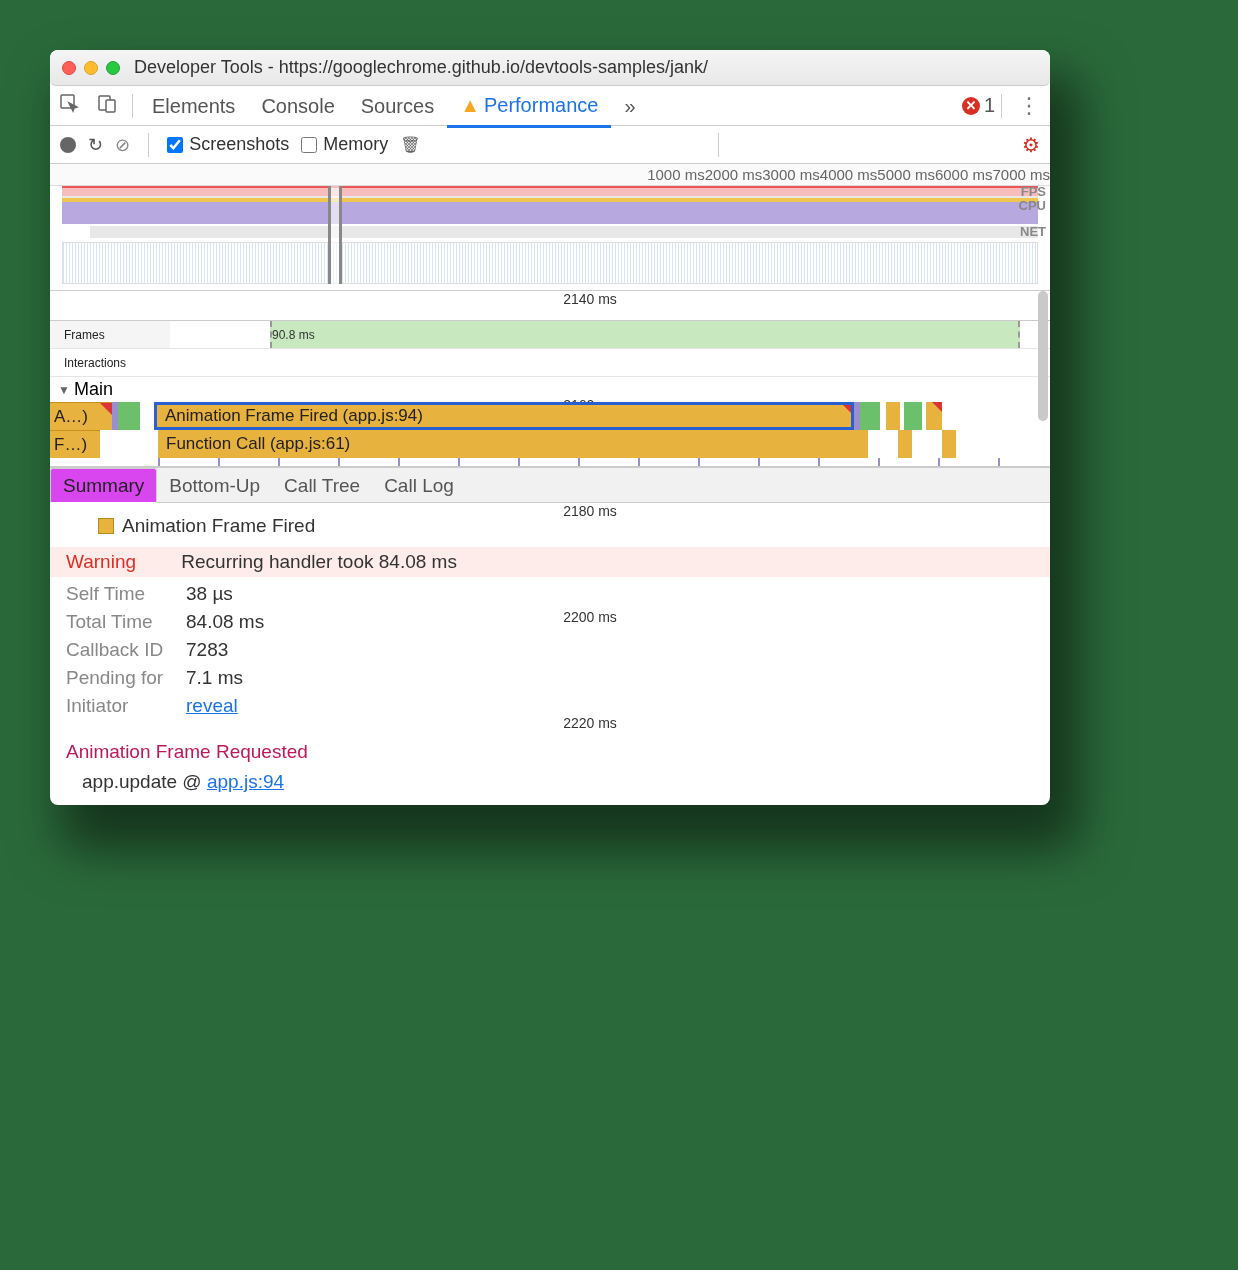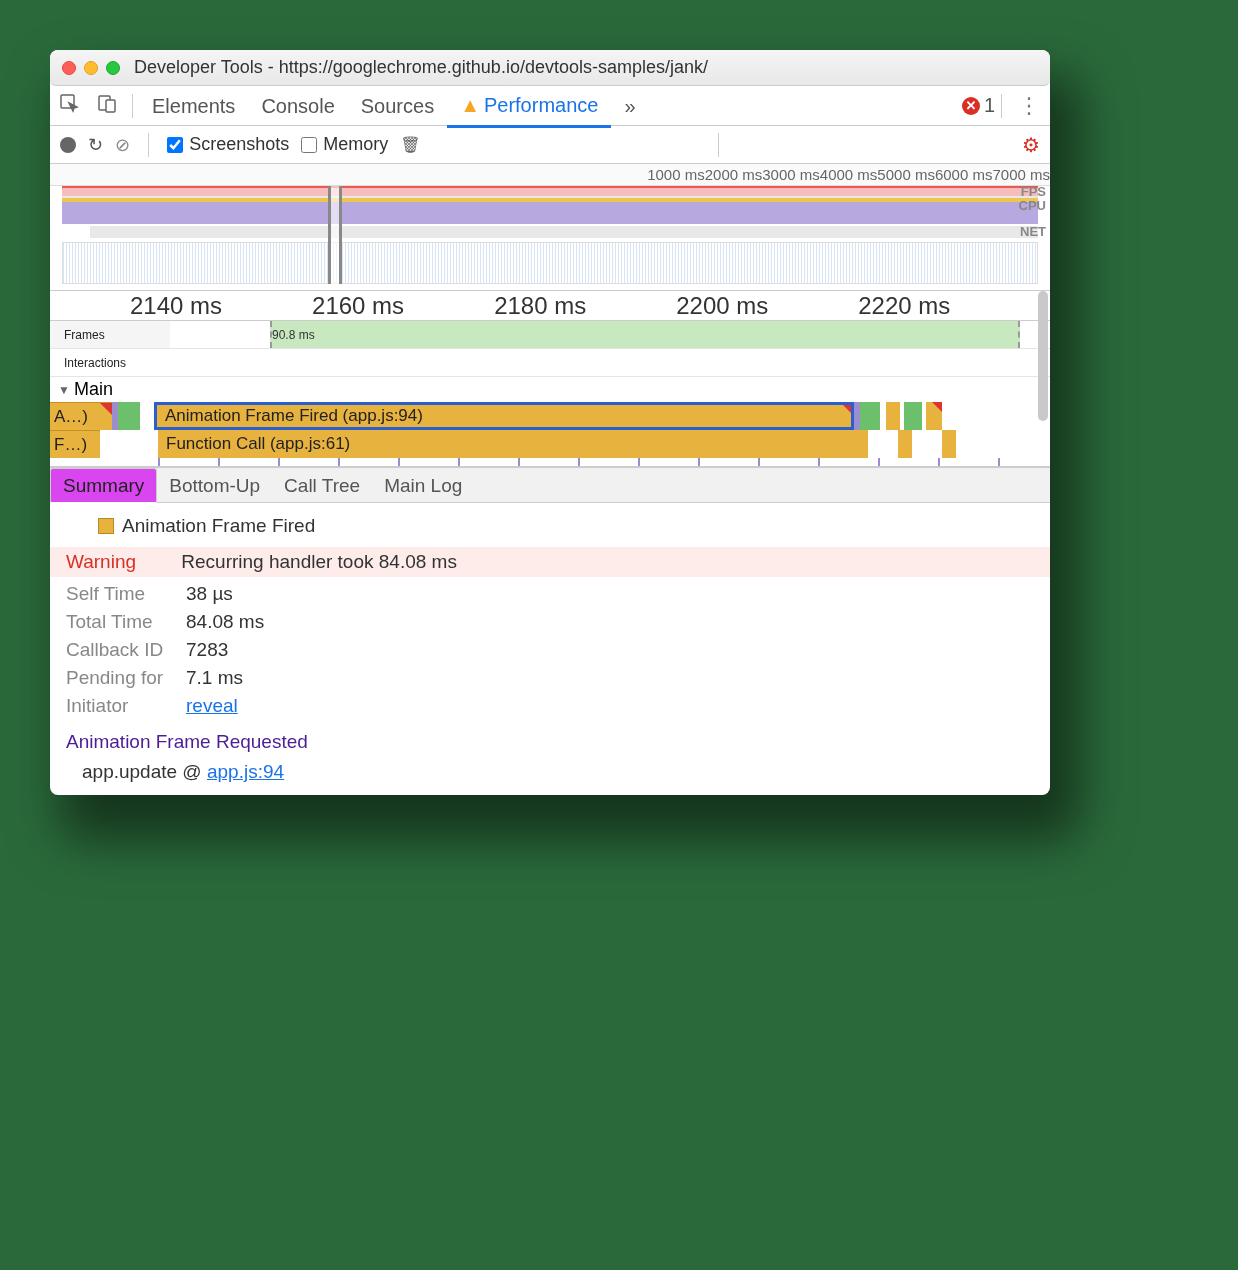--- a/index.html
+++ b/index.html
@@ -31,21 +31,21 @@
   .ov-ruler{display:flex;justify-content:flex-end;font-size:15px;color:#666;height:22px;align-items:center;background:#fafafa;border-bottom:1px solid#ddd;}
   .ov-fps{height:10px;background:#f7bdbd;margin:0 12px 0 12px;border-top:2px solid#e55;}
   .ov-cpu{height:28px;background:#e8e8e8;margin:0 12px;position:relative;overflow:hidden;}
   .ov-cpu .layer{position:absolute;left:0;right:0;bottom:0;}
   .ov-cpu .y{height:26px;background:#efc550;}
   .ov-cpu .p{height:22px;background:#b8a8e0;}
   .ov-net{height:12px;background:#e8e8e8;margin:2px 12px 0;}
   .ov-label{position:absolute;right:4px;font-size:13px;color:#888;font-weight:bold;}
   .ov-film{height:42px;margin:4px 12px 6px;background:repeating-linear-gradient(90deg,#d8e4f5 0 1px,transparent 1px 3px);border:1px solid#ddd;}
   .ov-handle{position:absolute;top:22px;bottom:6px;left:278px;width:14px;background:rgba(255,255,255,0.6);border-left:3px solid#888;border-right:3px solid#888;}
-  .detail-ruler{display:flex;font-size:24px;color:#333;height:30px;align-items:center;padding-left:80px;gap:90px;border-bottom:1px solid#ccc;}
+  .detail-ruler{display:flex;font-size:14px;color:#333;height:30px;align-items:center;padding-left:80px;gap:90px;border-bottom:1px solid#ccc;flex-direction:column;}
   .track{display:flex;align-items:center;height:28px;font-size:12px;border-bottom:1px solid#e5e5e5;position:relative;}
   .track .label{width:120px;padding-left:14px;background:#f5f5f5;color:#222;height:100%;display:flex;align-items:center;}
   .frames-bar{flex:1;background:#c8e8c0;text-align:left;color:#333;border-left:2px dashed#999;border-right:2px dashed#999;margin:0 30px 0 100px;height:100%;line-height:28px;}
   .main-rows{position:relative;border-bottom:1px solid#ccc;}
   .main-head{display:flex;align-items:center;font-size:18px;padding:2px 8px;}
   .main-head .tri{font-size:12px;color:#666;margin-right:4px;}
   .row{height:28px;display:flex;position:relative;font-size:17px;}
   .stub{width:62px;background:#e8b23e;color:#222;padding-left:4px;display:flex;align-items:center;border-top:1px solid#c89020;position:relative;}
   .stub .corner{position:absolute;top:0;right:0;width:0;height:0;border-top:12px solid#d33;border-left:12px solid transparent;}
   .bar{display:flex;align-items:center;padding-left:8px;color:#222;white-space:nowrap;overflow:hidden;}
@@ -58,21 +58,21 @@
   .sub-tab{padding:0 12px;line-height:33px;}
   .sub-tab.active{background:#d946ef;border:1px solid#ccc;border-bottom-color:#fff;border-radius:3px 3px 0 0;color:#222;margin-bottom:-1px;}
   .summary{padding:12px 16px;font-size:19px;color:#333;}
   .sum-title{display:flex;align-items:center;gap:8px;margin-bottom:10px;margin-left:32px;}
   .sum-title .sw{width:16px;height:16px;background:#e8b23e;border:1px solid#b88a20;}
   .warning-row{background:#fdecea;padding:4px 0;margin:6px -16px;padding-left:16px;}
   .warning-row .w{color:#d93025;display:inline-block;width:110px;}
   .kv{display:flex;margin:6px 0;}
   .kv .k{color:#888;width:120px;}
   .link{color:#1a73e8;text-decoration:underline;}
-  .stack{color:#4c1d95;margin-top:14px;}
+  .stack{color:#be185d;margin-top:24px;}
   .stack-call{color:#333;margin-top:8px;padding-left:16px;}
   .scroll-thumb{position:absolute;right:2px;top:0;width:10px;height:130px;background:#c9c9c9;border-radius:5px;}
 </style>
 </head>
 <body>
 
 <div class="window">
   <div class="titlebar">
     <div class="traffic">
       <div class="tl r"></div>
@@ -219,21 +219,21 @@
       </div>
       <div style="height:8px;background:repeating-linear-gradient(90deg,#9b8ed0 0 2px,transparent 2px 60px);margin-left:108px;"></div>
     </div>
     <div class="scroll-thumb"></div>
   </div>
 
   <div class="sub-tabs">
     <div class="sub-tab active">Summary</div>
     <div class="sub-tab">Bottom-Up</div>
     <div class="sub-tab">Call Tree</div>
-    <div class="sub-tab">Main Log</div>
+    <div class="sub-tab">Call Log</div>
   </div>
 
   <div class="summary">
     <div class="sum-title">
       <div class="sw"></div>
       <span>Animation Frame Fired</span>
     </div>
     <div class="warning-row">
       <span class="w">Warning</span>
       <span>Recurring handler took 84.08 ms</span>

